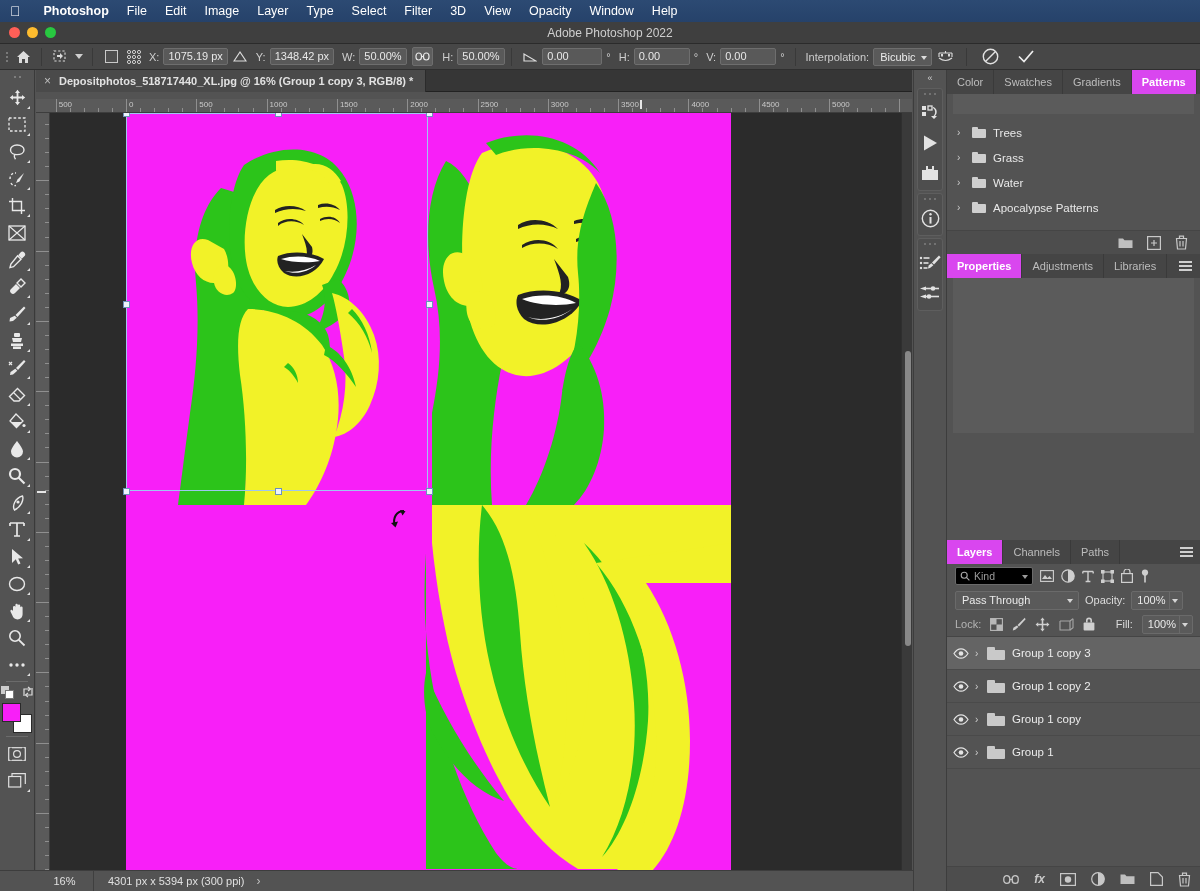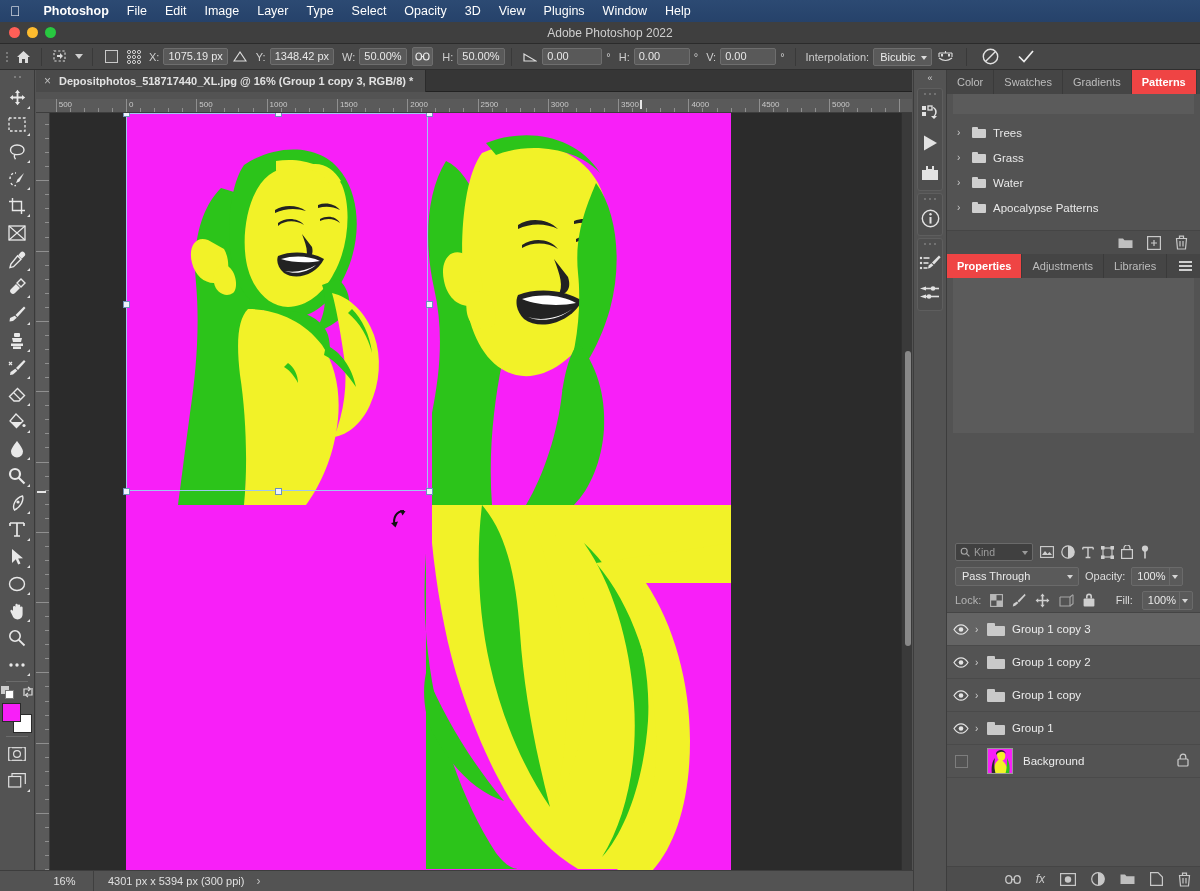--- a/index.html
+++ b/index.html
@@ -198,21 +198,21 @@
     background:#535353; border-left:1px solid #3d3d3d;
   }
   .panel { background:#535353; }
   .ptabs { display:flex; align-items:stretch; height:24px; background:#454545;
     position:relative; }
   .ptab {
     padding:0 10px; display:flex; align-items:center; font-size:11px;
     color:#bdbdbd; background:#454545; border-right:1px solid #3a3a3a;
     white-space:nowrap;
   }
-  .ptab.active { background:#ef4444; color:#ffffff; font-weight:bold; }
+  .ptab.active { background:#d946ef; color:#ffffff; font-weight:bold; }
   .pmenu { margin-left:auto; display:flex; align-items:center; padding:0 8px; }
   .hamburger { width:13px; }
   .hamburger i { display:block; height:1.5px; background:#cfcfcf; margin:2.3px 0; }
 
   .searchrow { padding:6px 6px 4px; display:flex; align-items:center; gap:5px; }
   .searchbox {
     flex:1; height:19px; background:#5b5b5b; border:1px solid #6b6b6b;
     border-radius:2px; display:flex; align-items:center; padding:0 5px;
     font-size:11px; color:#9d9d9d;
   }
@@ -232,21 +232,21 @@
   .panel-footer {
     height:24px; background:#4d4d4d; border-top:1px solid #454545;
     display:flex; align-items:center; justify-content:flex-end; gap:14px;
     padding-right:12px; color:#c8c8c8;
   }
 
   .noprops { padding:8px 10px; font-size:11px; color:#dcdcdc; }
 
   
   .lfilter { height:24px; display:flex; align-items:center; gap:7px; padding:0 8px; }
-  .kindbox { width:78px; height:18px; background:#404040; border:1px solid #6a6a6a;
+  .kindbox { width:78px; height:18px; background:#000000; border:1px solid #6a6a6a;
     border-radius:2px; font-size:10.5px; color:#9b9b9b; display:flex;
     align-items:center; gap:4px; padding:0 4px; position:relative; }
   .kindbox:after { content:""; position:absolute; right:4px; top:7px;
     border-left:3px solid transparent;border-right:3px solid transparent;
     border-top:4px solid #9a9a9a; }
   .fi { color:#cfcfcf; display:flex; align-items:center; }
 
   .blendrow { height:24px; display:flex; align-items:center; gap:6px; padding:0 8px; }
   .blendsel { width:124px; height:19px; background:#5a5a5a; border:1px solid #6a6a6a;
     border-radius:2px; font-size:11px; color:#eaeaea; line-height:17px;
@@ -281,40 +281,40 @@
   .thumb-bg { width:26px; height:26px; border:1px solid #9a9a9a; margin-right:10px;
     background:#f81ff8; position:relative; overflow:hidden; }
   .locki { margin-left:auto; padding-right:12px; color:#cdcdcd; }
 
   .dock-footer {
     position:absolute; left:0; bottom:0; width:254px; height:25px;
     background:#4d4d4d; border-top:1px solid #454545;
     display:flex; align-items:center; justify-content:flex-end;
     gap:15px; padding-right:10px; color:#c8c8c8;
   }
-  .ico { display:flex; align-items:center; justify-content:center; }
+  .ico { display:flex; align-items:center; justify-content:center;font-weight:bold; }
 </style>
 </head>
 <body>
 
 <div class="app">
 
   <div class="macbar">
     <span class="apple"></span>
     <span class="mi bold">Photoshop</span>
     <span class="mi">File</span>
     <span class="mi">Edit</span>
     <span class="mi">Image</span>
     <span class="mi">Layer</span>
     <span class="mi">Type</span>
     <span class="mi">Select</span>
-    <span class="mi">Opacity</span>
+    <span class="mi">Filter</span>
     <span class="mi">3D</span>
     <span class="mi">View</span>
-    <span class="mi">Plugins</span>
+    <span class="mi">Opacity</span>
     <span class="mi">Window</span>
     <span class="mi">Help</span>
   </div>
 
   <div class="titlebar">
     <div class="traffic">
       <span class="dot r"></span>
       <span class="dot y"></span>
       <span class="dot g"></span>
     </div>
@@ -1032,20 +1032,32 @@
               <i></i>
               <i></i>
             </span>
         </div>
       </div>
       <div style="height:155px;margin:0 6px;background:#5b5b5b;"></div>
       <div style="height:15px"></div>
     </div>
 
     <div class="panel" style="position:absolute;left:0;top:470px;width:254px;">
+      <div class="ptabs">
+        <div class="ptab active">Layers</div>
+        <div class="ptab">Channels</div>
+        <div class="ptab">Paths</div>
+        <div class="pmenu">
+          <span class="hamburger">
+              <i></i>
+              <i></i>
+              <i></i>
+            </span>
+        </div>
+      </div>
 
       <div class="lfilter">
         <span class="kindbox">
           <svg width="10" height="10" viewBox="0 0 10 10">
               <circle cx="4.2" cy="4.2" r="3" fill="none" stroke="#a8a8a8" stroke-width="1.1"></circle>
               <path d="M6.4 6.4 L9.4 9.4" stroke="#a8a8a8" stroke-width="1.2"></path>
             </svg>
           <span>Kind</span>
         </span>
         <span class="fi">
@@ -1187,39 +1199,20 @@
                 <path d="M8 0.8 C12 0.8 15 5.5 15 5.5 C15 5.5 12 10.2 8 10.2 C4 10.2 1 5.5 1 5.5 C1 5.5 4 0.8 8 0.8 Z" fill="none" stroke="#e4e4e4" stroke-width="1.2"></path>
                 <circle cx="8" cy="5.5" r="2.3" fill="#e4e4e4"></circle>
               </svg>
             </span>
             <span class="lchev">›</span>
             <span class="lfolder">
               <span class="t"></span>
               <span class="b"></span>
             </span>
             <span>Group 1</span>
-          </div>
-          <div class="layerrow">
-            <span class="eye">
-              <span class="eyebox"></span>
-            </span>
-            <span class="lchev"></span>
-            <span class="thumb-bg"><svg width="26" height="26" viewBox="0 0 26 26">
-                <rect width="26" height="26" fill="#f81ff8"></rect>
-                <path d="M5 26 C5 17 8 12 12 10 C16 12 20 17 20 26 Z" fill="#f2f228"></path>
-                <path d="M9 5 C9 2 15 1 17 5 C18 9 16 12 13 12 C10 12 9 8 9 5 Z" fill="#f2f228"></path>
-                <path d="M8 4 C10 0 17 0 18 5 C16 2 11 2 8 6 Z" fill="#2b2b2b"></path>
-                <path d="M7 9 C6 14 6 20 8 26 L4 26 C3 19 4 12 7 9 Z" fill="#2b2b2b"></path>
-                <path d="M19 9 C22 14 22 20 21 26 L17 26 C19 20 19 14 19 9 Z" fill="#2cc41a"></path>
-              </svg></span>
-            <span>Background</span>
-            <span class="locki"><svg width="12" height="14" viewBox="0 0 12 14" fill="none" stroke="#cdcdcd" stroke-width="1.2">
-                <rect x="1" y="6" width="10" height="7" rx="1"></rect>
-                <path d="M3.2 6 L3.2 4 A2.8 2.8 0 0 1 8.8 4 L8.8 6"></path>
-              </svg></span>
           </div>
         </div>
     </div>
 
     <div class="dock-footer">
       <span class="ico">
         <svg width="16" height="11" viewBox="0 0 16 11">
             <path d="M6.5 5.5 L9.5 5.5" stroke="#c8c8c8" stroke-width="1.3"></path>
             <rect x="0.8" y="1.6" width="6" height="7.8" rx="3.2" fill="none" stroke="#c8c8c8" stroke-width="1.3"></rect>
             <rect x="9.2" y="1.6" width="6" height="7.8" rx="3.2" fill="none" stroke="#c8c8c8" stroke-width="1.3"></rect>

